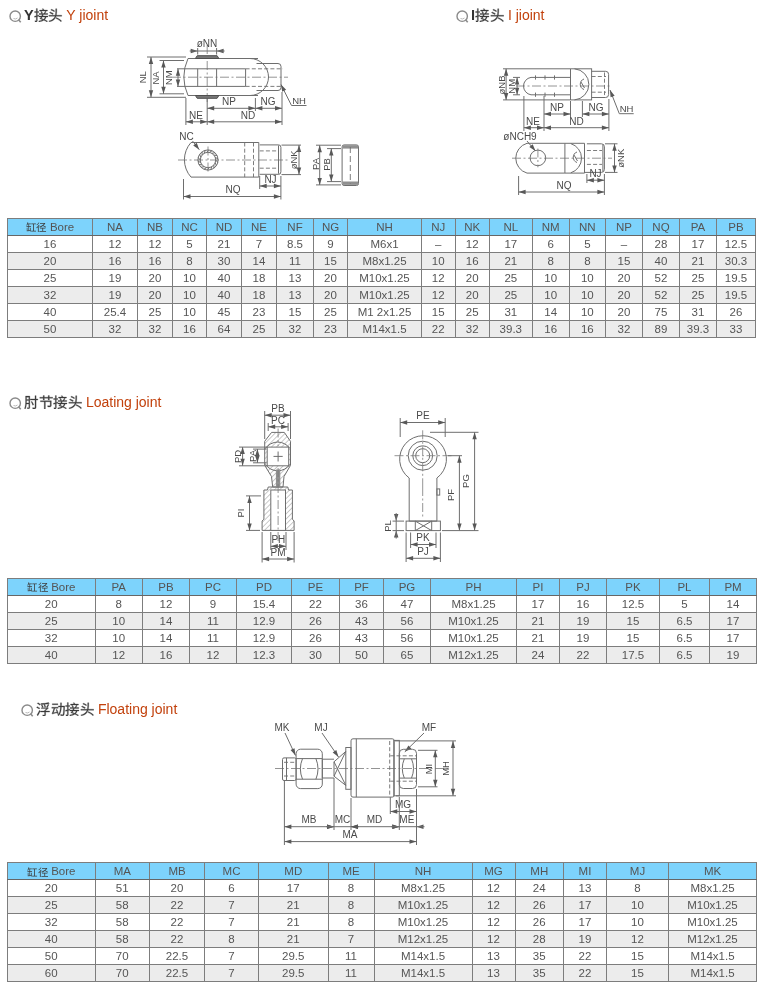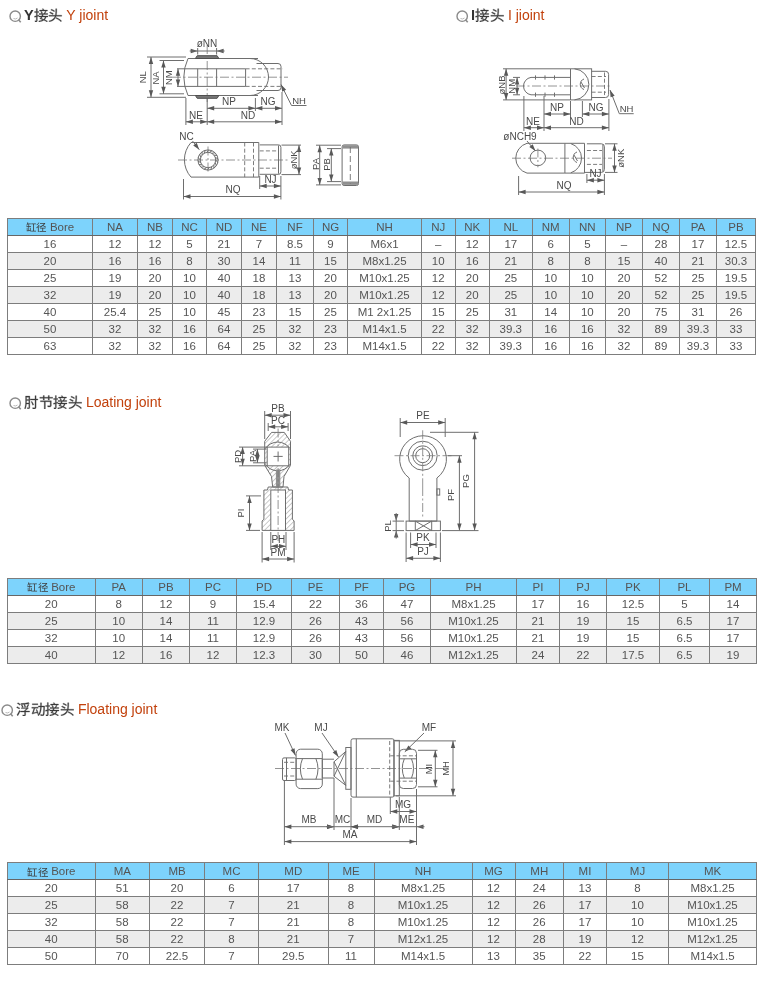--- a/index.html
+++ b/index.html
@@ -447,40 +447,20 @@
         <td>22</td>
         <td>32</td>
         <td>39.3</td>
         <td>16</td>
         <td>16</td>
         <td>32</td>
         <td>89</td>
         <td>39.3</td>
         <td>33</td>
       </tr>
-<tr>
-        <td>63</td>
-        <td>32</td>
-        <td>32</td>
-        <td>16</td>
-        <td>64</td>
-        <td>25</td>
-        <td>32</td>
-        <td>23</td>
-        <td>M14x1.5</td>
-        <td>22</td>
-        <td>32</td>
-        <td>39.3</td>
-        <td>16</td>
-        <td>16</td>
-        <td>32</td>
-        <td>89</td>
-        <td>39.3</td>
-        <td>33</td>
-      </tr>
 </tbody>
   </table>
 
 <div class="abs ttl" style="left:8px;top:394px"><svg class="abs" width="16" height="16" viewBox="0 0 16 16" style="left:0px;top:2px">
 <circle cx="7.2" cy="7.2" r="5.2" fill="none" stroke="#8a8a8a" stroke-width="1.4"></circle>
 <path d="M10.5 10.8 l2.2 2.4" stroke="#8a8a8a" stroke-width="1.6" fill="none"></path>
 <path d="M5.5 9.5 a3.5 3.5 0 0 0 4-0.5" stroke="#bbb" stroke-width="1" fill="none"></path>
 </svg><span class="tx" style="margin-left:16px"><svg class="cj cjb" style="width:14.5px;height:14.5px" viewBox="0 0 1000 1000">
         <use href="#gzhou"></use>
       </svg><svg class="cj cjb" style="width:14.5px;height:14.5px" viewBox="0 0 1000 1000">
@@ -692,32 +672,32 @@
         <td>17</td>
       </tr>
 <tr class="alt">
         <td>40</td>
         <td>12</td>
         <td>16</td>
         <td>12</td>
         <td>12.3</td>
         <td>30</td>
         <td>50</td>
-        <td>46</td>
+        <td>65</td>
         <td>M12x1.25</td>
         <td>24</td>
         <td>22</td>
         <td>17.5</td>
         <td>6.5</td>
         <td>19</td>
       </tr>
 </tbody>
   </table>
 
-<div class="abs ttl" style="left:0;top:701px"><svg class="abs" width="16" height="16" viewBox="0 0 16 16" style="left:0px;top:2px">
+<div class="abs ttl" style="left:20px;top:701px"><svg class="abs" width="16" height="16" viewBox="0 0 16 16" style="left:0px;top:2px">
 <circle cx="7.2" cy="7.2" r="5.2" fill="none" stroke="#8a8a8a" stroke-width="1.4"></circle>
 <path d="M10.5 10.8 l2.2 2.4" stroke="#8a8a8a" stroke-width="1.6" fill="none"></path>
 <path d="M5.5 9.5 a3.5 3.5 0 0 0 4-0.5" stroke="#bbb" stroke-width="1" fill="none"></path>
 </svg><span class="tx" style="margin-left:16px"><svg class="cj cjb" style="width:14.5px;height:14.5px" viewBox="0 0 1000 1000">
         <use href="#gfu"></use>
       </svg><svg class="cj cjb" style="width:14.5px;height:14.5px" viewBox="0 0 1000 1000">
         <use href="#gdong"></use>
       </svg><svg class="cj cjb" style="width:14.5px;height:14.5px" viewBox="0 0 1000 1000">
         <use href="#gjie"></use>
       </svg><svg class="cj cjb" style="width:14.5px;height:14.5px" viewBox="0 0 1000 1000">
@@ -907,13 +887,27 @@
         <td>7</td>
         <td>29.5</td>
         <td>11</td>
         <td>M14x1.5</td>
         <td>13</td>
         <td>35</td>
         <td>22</td>
         <td>15</td>
         <td>M14x1.5</td>
       </tr>
+<tr class="alt">
+        <td>60</td>
+        <td>70</td>
+        <td>22.5</td>
+        <td>7</td>
+        <td>29.5</td>
+        <td>11</td>
+        <td>M14x1.5</td>
+        <td>13</td>
+        <td>35</td>
+        <td>22</td>
+        <td>15</td>
+        <td>M14x1.5</td>
+      </tr>
 </tbody>
   </table>
 </body></html>

